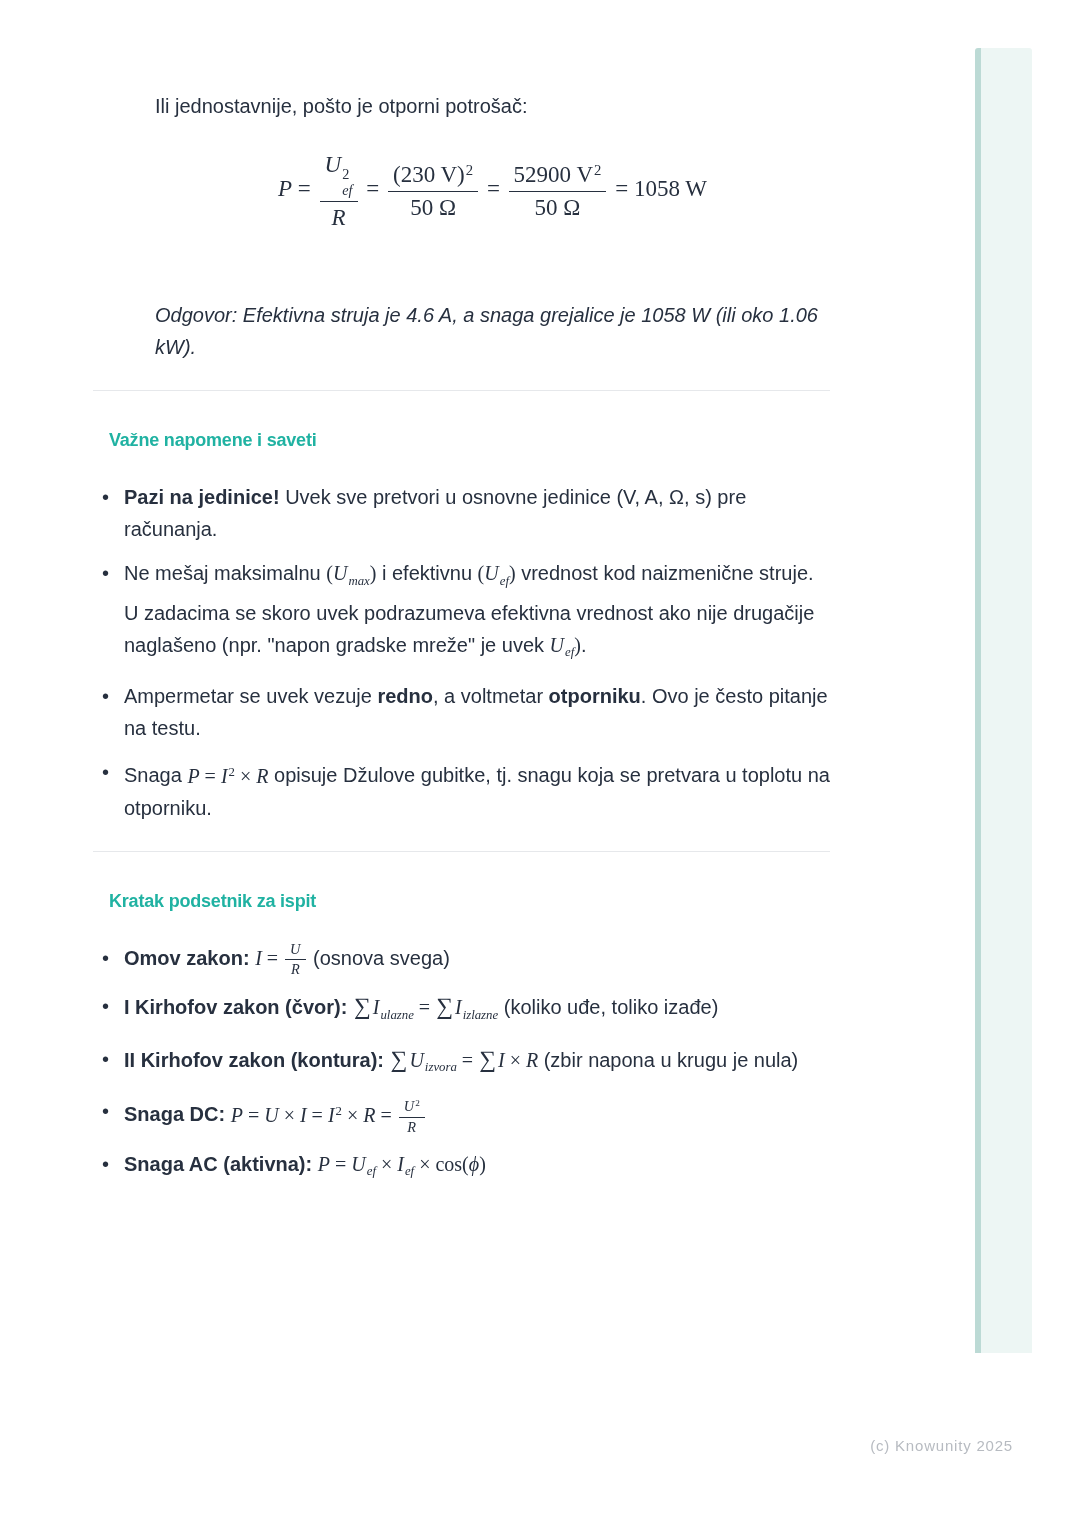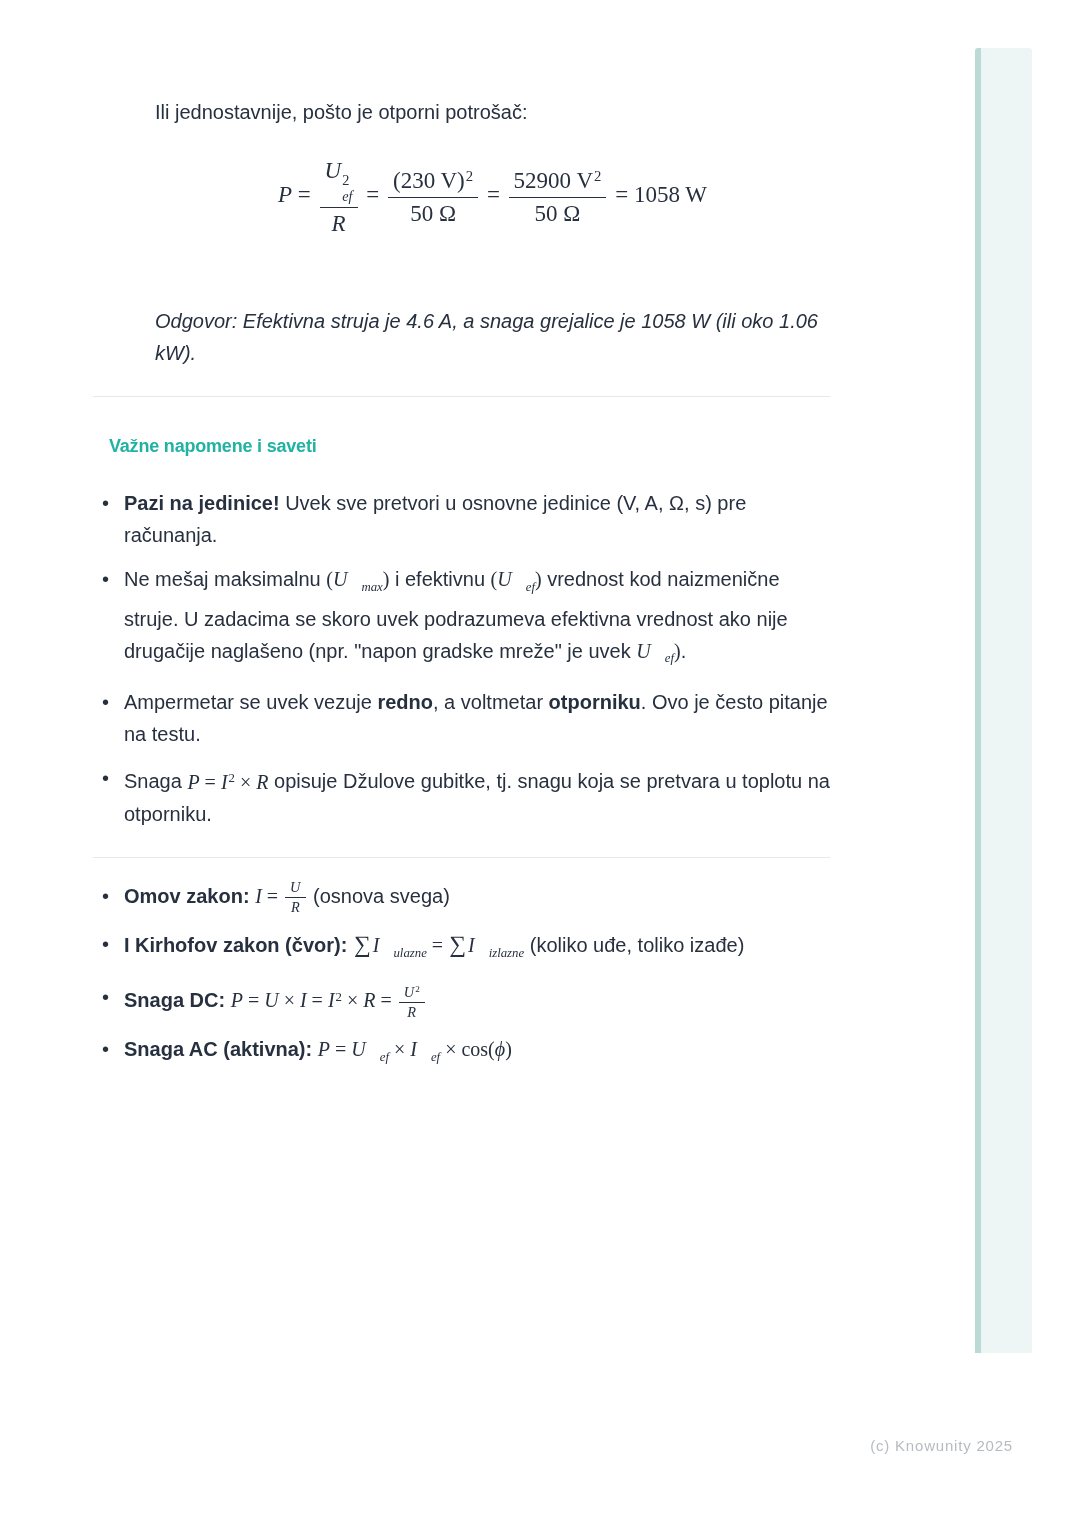--- a/index.html
+++ b/index.html
@@ -16,21 +16,21 @@
     font-family:"Liberation Sans", sans-serif;color:var(--text);
     overflow:hidden;
   }
   .side-accent{
     position:absolute;left:975px;top:48px;width:57px;height:1305px;
     background:var(--sidebar-fill);
     border-left:6px solid var(--sidebar-edge);
     border-radius:3px 3px 0 0;
     box-sizing:border-box;
   }
-  .content{position:absolute;left:93px;top:14px;width:737px;}
+  .content{position:absolute;left:93px;top:8px;width:737px;}
   .intro{
     margin:0;padding:83px 0 0 62px;font-size:20px;line-height:30px;
   }
   .display-formula{
     margin:30px 0 0 62px;width:675px;text-align:center;
   }
   .answer{
     margin:68px 0 0 62px;width:675px;font-style:italic;
     font-size:20px;line-height:32px;
   }
@@ -57,21 +57,21 @@
     position:absolute;top:1437px;right:67px;
     font-size:15px;letter-spacing:0.8px;color:var(--footer);
   }
   
   .math{font-family:"Liberation Serif","DejaVu Serif",serif;white-space:nowrap;}
   .math-display{font-size:23px;line-height:1;display:inline-block;}
   .math-inline{font-size:20px;}
   .mi{font-style:italic;}
   .mo{font-style:normal;}
   .msum{font-style:normal;font-size:1.18em;margin:0 2px 0 1px;}
-  .msub{font-size:0.64em;font-style:italic;vertical-align:-0.35em;margin-left:14px;}
+  .msub{font-size:0.64em;font-style:italic;vertical-align:-0.35em;margin-left:1px;}
   .msup{font-size:0.64em;font-style:normal;vertical-align:0.5em;margin-left:1px;}
   .msupsub{
     display:inline-flex;flex-direction:column;align-items:flex-start;
     font-size:0.62em;line-height:1.12;vertical-align:-0.5em;margin-left:1px;
   }
   .ss-sup{font-style:normal;}
   .ss-sub{font-style:italic;}
   .mfrac{
     display:inline-flex;flex-direction:column;align-items:center;
     vertical-align:middle;line-height:1.18;margin:0 3px;text-align:center;
@@ -116,26 +116,28 @@
     <ul class="bullet-list">
             <li><strong class="seg-b">Pazi na jedinice!</strong> Uvek sve pretvori u osnovne jedinice (V, A, Ω, s) pre računanja.</li>
             <li>Ne mešaj maksimalnu <span class="math math-inline"><span class="mo">(</span><span class="mi">U</span><span class="msub">max</span><span class="mo">)</span></span> i efektivnu <span class="math math-inline"><span class="mo">(</span><span class="mi">U</span><span class="msub">ef</span><span class="mo">)</span></span> vrednost kod naizmenične struje. U zadacima se skoro uvek podrazumeva efektivna vrednost ako nije drugačije naglašeno (npr. "napon gradske mreže" je uvek <span class="math math-inline"><span class="mi">U</span><span class="msub">ef</span><span class="mo">)</span></span>.</li>
             <li>Ampermetar se uvek vezuje <strong class="seg-b">redno</strong>, a voltmetar <strong class="seg-b">otporniku</strong>. Ovo je često pitanje na testu.</li>
             <li>Snaga <span class="math math-inline"><span class="mi">P</span><span class="mo"> = </span><span class="mi">I</span><span class="msup">2</span><span class="mo"> × </span><span class="mi">R</span></span> opisuje Džulove gubitke, tj. snagu koja se pretvara u toplotu na otporniku.</li>
           </ul>
   </section>
 
   <section>
     <hr class="section-divider">
+    <h2 class="section-title">Kratak podsetnik za ispit</h2>
     <ul class="bullet-list">
             <li><strong class="seg-b">Omov zakon:</strong> <span class="math math-inline"><span class="mi">I</span><span class="mo"> = </span><span class="mfrac">
                   <span class="mnum"><span class="mi">U</span></span>
                   <span class="mden"><span class="mi">R</span></span>
                 </span></span> (osnova svega)</li>
             <li><strong class="seg-b">I Kirhofov zakon (čvor):</strong> <span class="math math-inline"><span class="msum">∑</span><span class="mi">I</span><span class="msub">ulazne</span><span class="mo"> = </span><span class="msum">∑</span><span class="mi">I</span><span class="msub">izlazne</span></span> (koliko uđe, toliko izađe)</li>
+            <li><strong class="seg-b">II Kirhofov zakon (kontura):</strong> <span class="math math-inline"><span class="msum">∑</span><span class="mi">U</span><span class="msub">izvora</span><span class="mo"> = </span><span class="msum">∑</span><span class="mi">I</span><span class="mo"> × </span><span class="mi">R</span></span> (zbir napona u krugu je nula)</li>
             <li><strong class="seg-b">Snaga DC:</strong> <span class="math math-inline"><span class="mi">P</span><span class="mo"> = </span><span class="mi">U</span><span class="mo"> × </span><span class="mi">I</span><span class="mo"> = </span><span class="mi">I</span><span class="msup">2</span><span class="mo"> × </span><span class="mi">R</span><span class="mo"> = </span><span class="mfrac">
                   <span class="mnum"><span class="mi">U</span><span class="msup">2</span></span>
                   <span class="mden"><span class="mi">R</span></span>
                 </span></span></li>
             <li><strong class="seg-b">Snaga AC (aktivna):</strong> <span class="math math-inline"><span class="mi">P</span><span class="mo"> = </span><span class="mi">U</span><span class="msub">ef</span><span class="mo"> × </span><span class="mi">I</span><span class="msub">ef</span><span class="mo"> × cos(</span><span class="mi">ϕ</span><span class="mo">)</span></span></li>
           </ul>
   </section>
 </div>
 
   </main>

